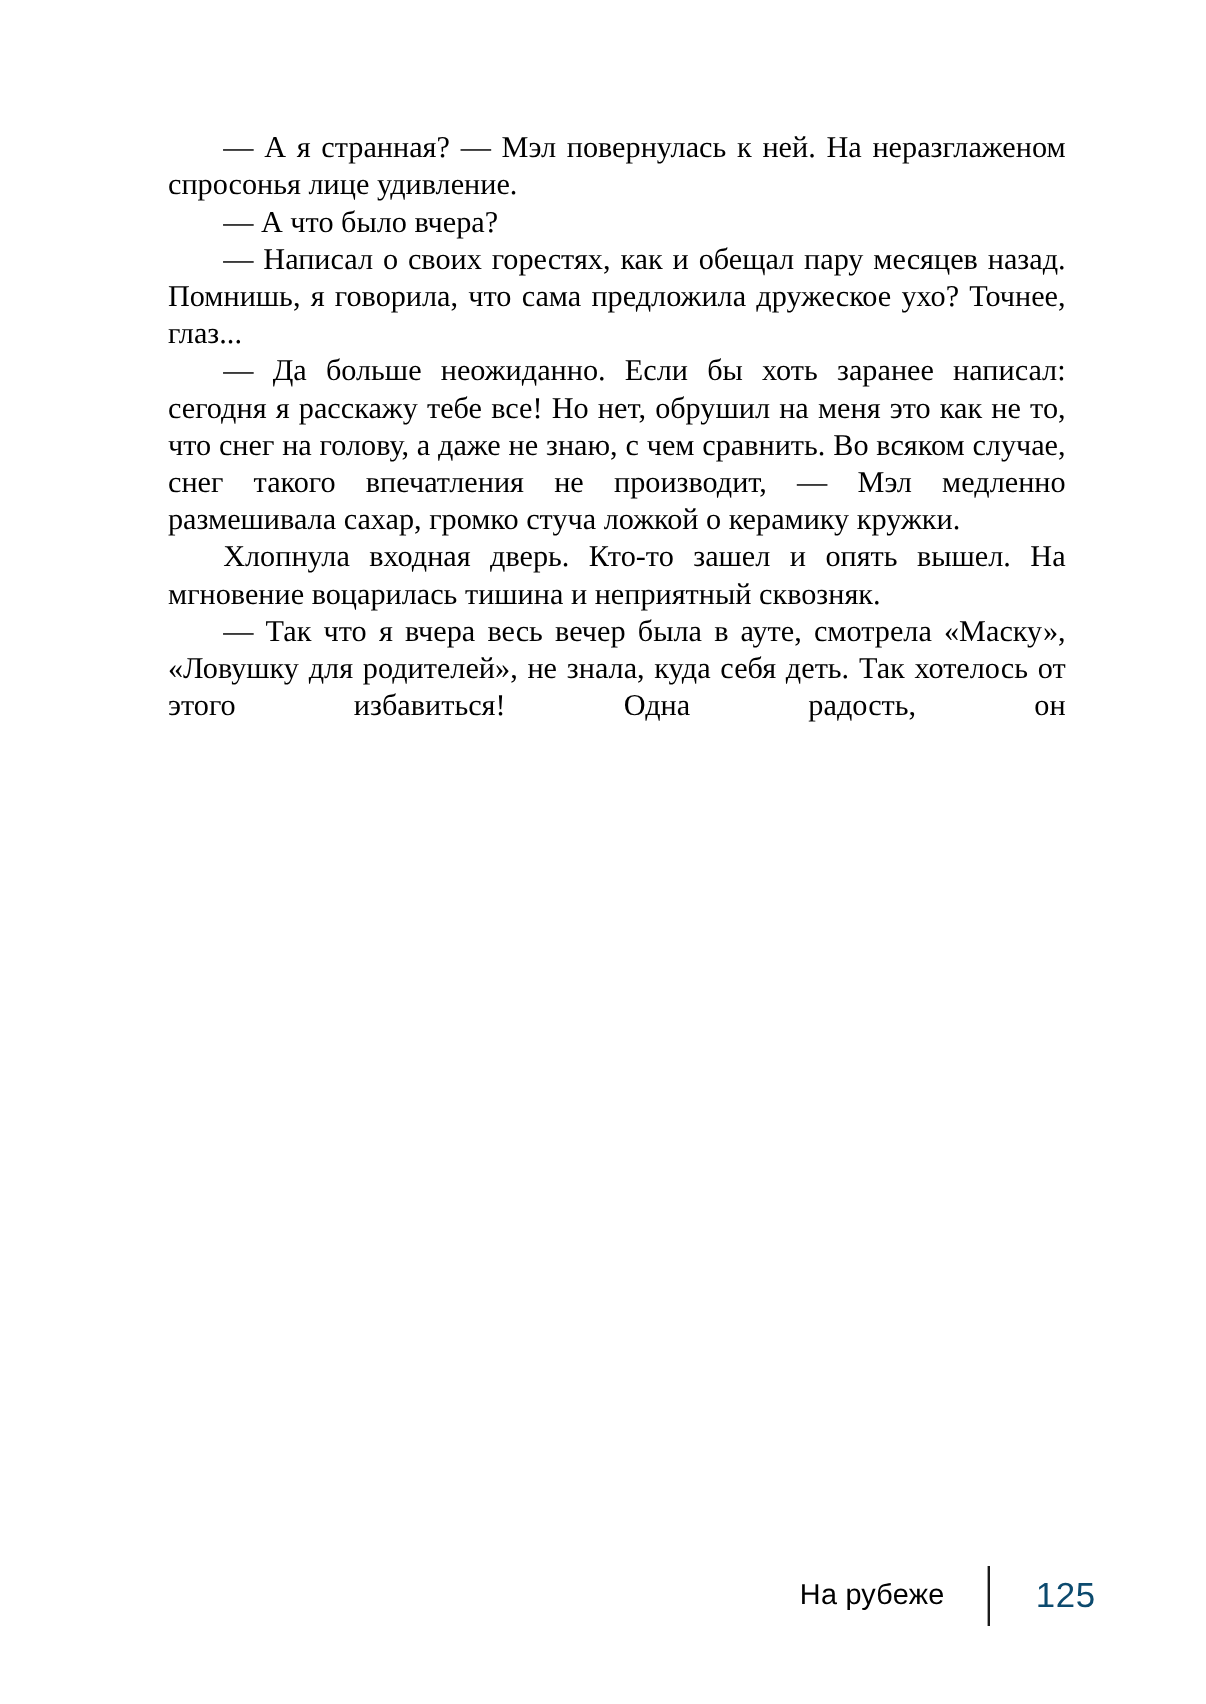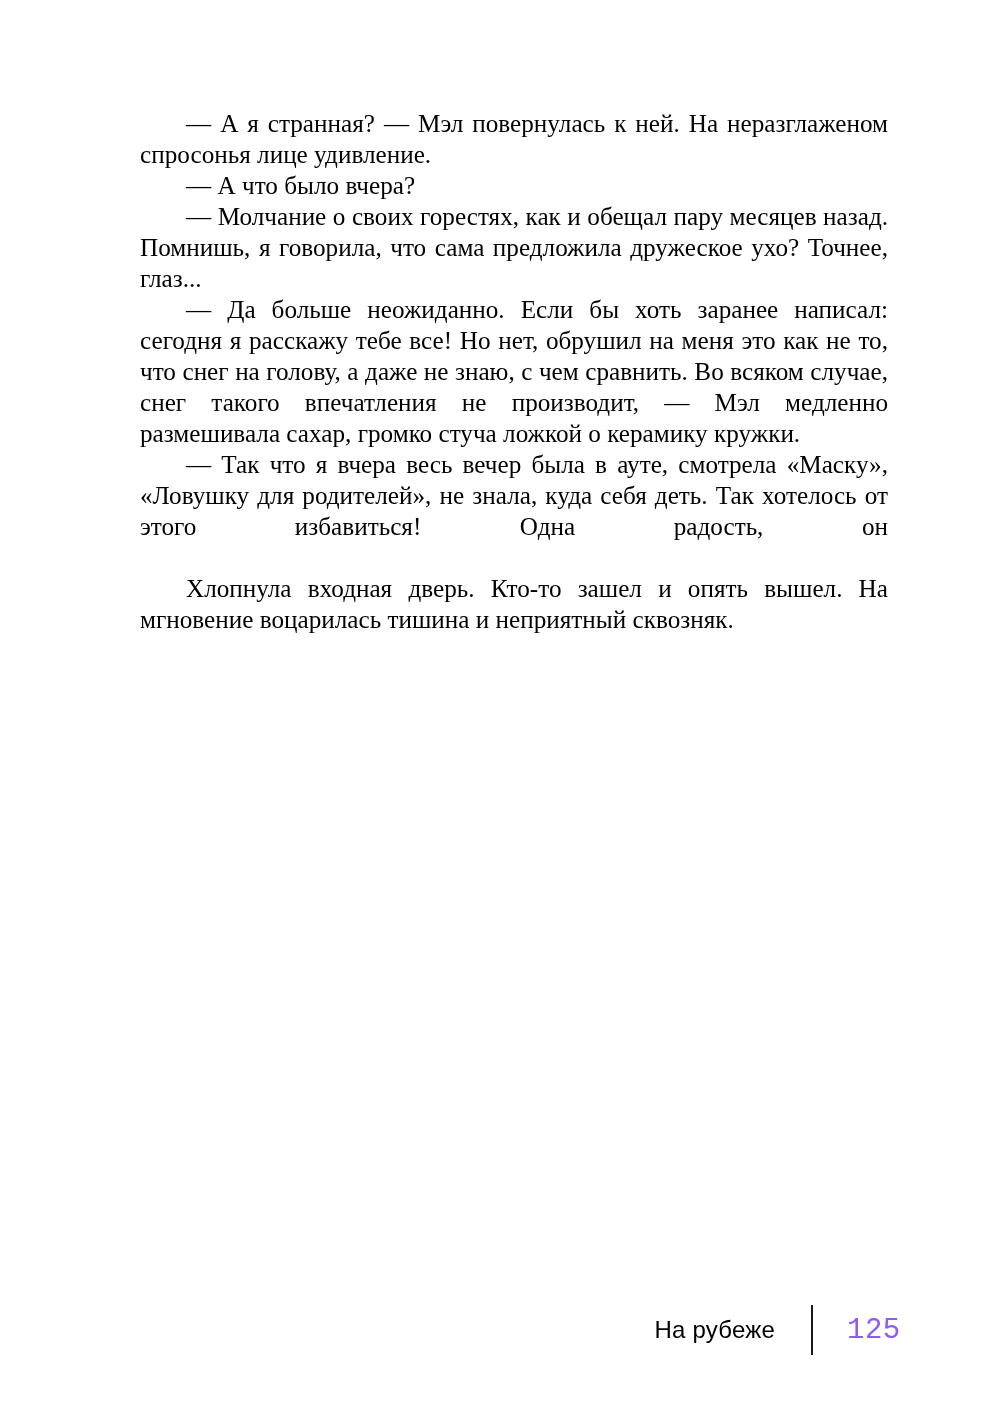--- a/index.html
+++ b/index.html
@@ -58,59 +58,59 @@
   .footer {
     position: absolute;
     left: 0;
     top: 1300px;
     width: 1005px;
     height: 66px;
     font-family: "Liberation Sans", "DejaVu Sans", sans-serif;
   }
   .footer-inner {
     position: absolute;
-    right: 104px;
+    right: 92px;
     top: 0;
     display: flex;
     align-items: center;
     height: 60px;
   }
   .running-title {
     font-size: 24px;
     letter-spacing: 0.2px;
     color: #000000;
     white-space: nowrap;
   }
   .foot-divider {
     width: 2px;
     height: 50px;
     background: #1a1a1a;
     margin: 0 34px 0 36px;
     flex: 0 0 auto;
   }
   .page-number {
     font-size: 29px;
-    color: #8b5cf6;
+    color: #0c4a6e;
     letter-spacing: 0.5px;
     min-width: 54px;
-    font-family: Liberation Mono, monospace;
+    text-align: right;
   }
 </style>
 </head>
 <body>
 
 <div class="page">
 
   <div class="text-body">
     <p class="para">— А я странная? — Мэл повернулась к ней. На неразглаженом спросонья лице удивление.</p>
     <p class="para">— А что было вчера?</p>
-    <p class="para">— Молчание о своих горестях, как и обещал пару месяцев назад. Помнишь, я говорила, что сама предложила дружеское ухо? Точнее, глаз...</p>
+    <p class="para">— Написал о своих горестях, как и обещал пару месяцев назад. Помнишь, я говорила, что сама предложила дружеское ухо? Точнее, глаз...</p>
     <p class="para">— Да больше неожиданно. Если бы хоть заранее написал: сегодня я расскажу тебе все! Но нет, обрушил на меня это как не то, что снег на голову, а даже не знаю, с чем сравнить. Во всяком случае, снег такого впечатления не производит, — Мэл медленно размешивала сахар, громко стуча ложкой о керамику кружки.</p>
+    <p class="para">Хлопнула входная дверь. Кто-то зашел и опять вышел. На мгновение воцарилась тишина и неприятный сквозняк.</p>
     <p class="para clipped">— Так что я вчера весь вечер была в ауте, смотрела «Маску», «Ловушку для родителей», не знала, куда себя деть. Так хотелось от этого избавиться! Одна радость, он</p>
-    <p class="para">Хлопнула входная дверь. Кто-то зашел и опять вышел. На мгновение воцарилась тишина и неприятный сквозняк.</p>
   </div>
 
   <div class="footer">
     <div class="footer-inner">
       <span class="running-title">На рубеже</span>
       <span class="foot-divider"></span>
       <span class="page-number">125</span>
     </div>
   </div>
 

